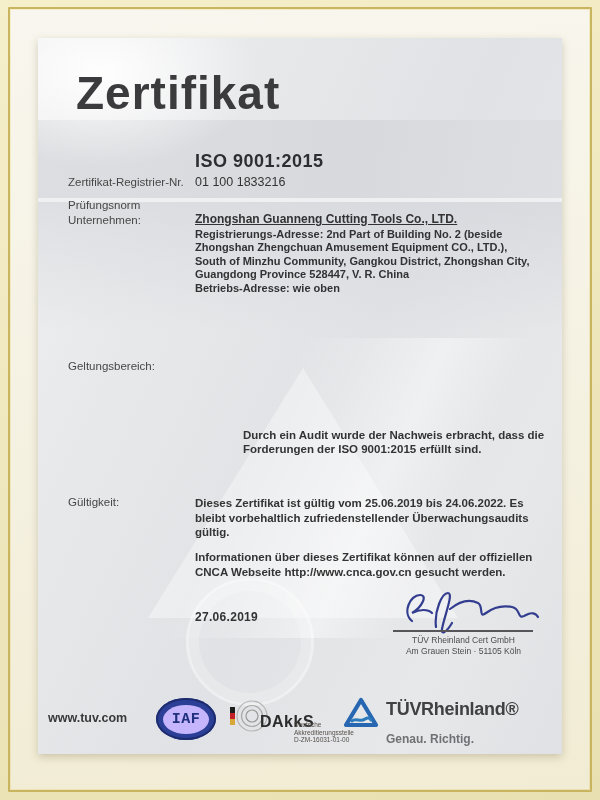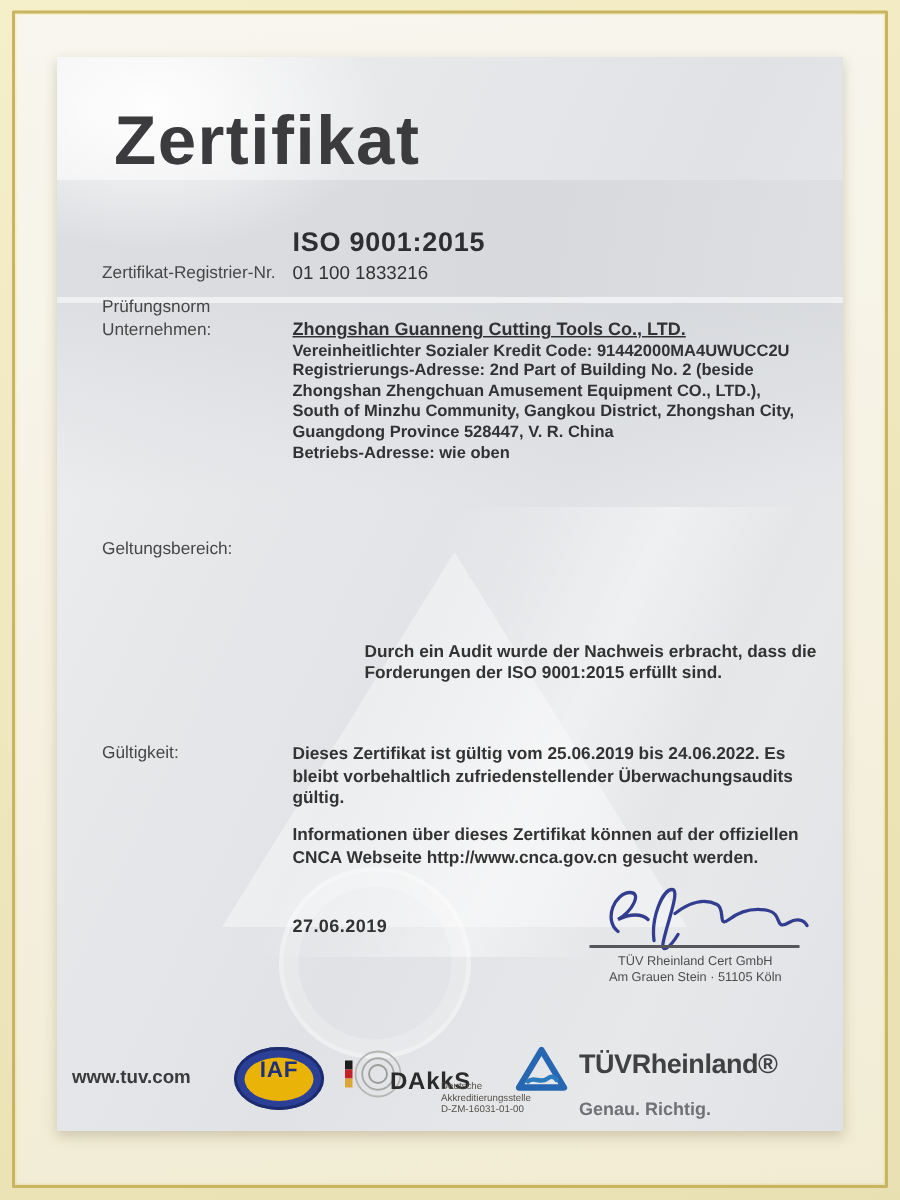--- a/index.html
+++ b/index.html
@@ -73,22 +73,22 @@
   .sig-wrap { position:absolute; left:352px; top:545px; width:150px; height:60px; }
   .sig-line { position:absolute; left:355px; top:592px; width:140px; height:1.5px; background:#55555a; }
   .issuer { position:absolute; left:338px; top:597px; width:175px; text-align:center;
     font-size:8.5px; color:#4c4c4e; line-height:10.5px; }
 
   .footer { position:absolute; left:0; top:655px; width:524px; height:60px; }
   .site { position:absolute; left:10px; top:18px; font-size:12.5px; font-weight:bold; color:#3a3a3c; }
   .iaf { position:absolute; left:118px; top:5px; width:60px; height:42px;
     background:#2b3f96; border-radius:50%;
     box-shadow:inset 0 0 0 2px #1d2c6e; display:flex; align-items:center; justify-content:center; }
-  .iaf-inner { width:46px; height:29px; background:#eab308; border-radius:50%;
-    display:flex; justify-content:center; }
+  .iaf-inner { width:46px; height:29px; background:#c4b5fd; border-radius:50%;
+    display:flex; align-items:center; justify-content:center;font-family:Liberation Mono, monospace; }
   .iaf-inner span { font-size:15px; font-weight:bold; color:#20307e; letter-spacing:.5px; }
   .dakks { position:absolute; left:190px; top:6px; }
   .dakks-name { position:absolute; left:32px; top:2px; font-size:16px; font-weight:bold; color:#2b2b2b; letter-spacing:.5px;margin-top:12px; }
   .dakks-sub { position:absolute; left:66px; top:22px; font-size:6.5px; color:#55504a; line-height:7.5px; }
   .tuv-logo { position:absolute; left:305px; top:4px; width:36px; height:32px; }
   .brand { position:absolute; left:348px; top:6px; }
   .brand-name { font-size:18px; font-weight:bold; color:#414144; letter-spacing:-.3px; }
   .brand-tag { font-size:12px; font-weight:bold; color:#717175; margin-top:12px; }
 </style>
 </head>
@@ -110,21 +110,20 @@
 
   <div class="label norm-label">Prüfungsnorm</div>
   <div class="vcol norm-value">ISO 9001:2015</div>
 
   <div class="label reg-label">Zertifikat-Registrier-Nr.</div>
   <div class="vcol reg-value">01 100 1833216</div>
 
   <div class="label comp-label">Unternehmen:</div>
   <div class="vcol company">
     <span class="cname">Zhongshan Guanneng Cutting Tools Co., LTD.</span>
-    <span>Vereinheitlichter Sozialer Kredit Code: 91442000MA4UWUCC2U</span>
     <span>Registrierungs-Adresse: 2nd Part of Building No. 2 (beside</span>
     <span>Zhongshan Zhengchuan Amusement Equipment CO., LTD.),</span>
     <span>South of Minzhu Community, Gangkou District, Zhongshan City,</span>
     <span>Guangdong Province 528447, V. R. China</span>
     <span>Betriebs-Adresse: wie oben</span>
   </div>
 
   <div class="label scope-label">Geltungsbereich:</div>
 
   <div class="vcol audit">Durch ein Audit wurde der Nachweis erbracht, dass die Forderungen der ISO 9001:2015 erfüllt sind.</div>

